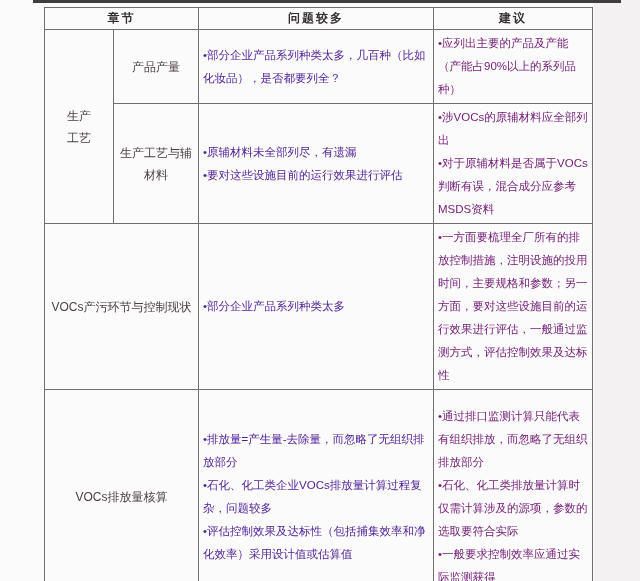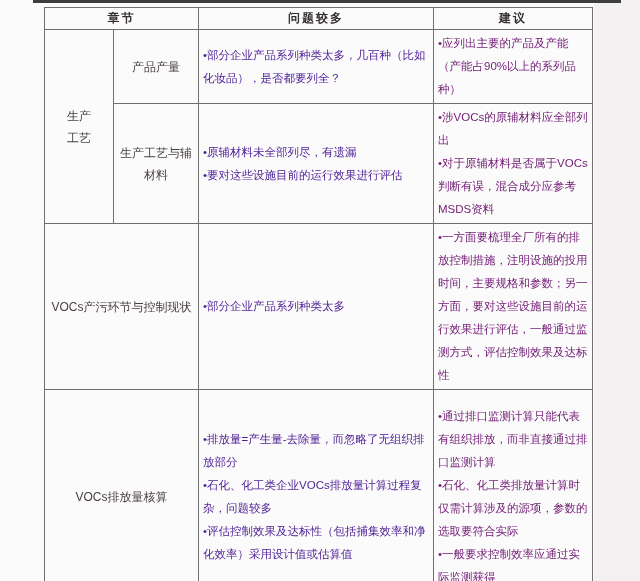--- a/index.html
+++ b/index.html
@@ -136,21 +136,21 @@
     </tr>
 
     <tr style="height:214px">
       <td class="grp" colspan="2">VOCs排放量核算</td>
       <td class="prob">
         <div class="li">•排放量=产生量-去除量，而忽略了无组织排放部分</div>
         <div class="li">•石化、化工类企业VOCs排放量计算过程复杂，问题较多</div>
         <div class="li">•评估控制效果及达标性（包括捕集效率和净化效率）采用设计值或估算值</div>
       </td>
       <td class="sugg">
-        <div class="li">•通过排口监测计算只能代表有组织排放，而非直接通过排口监测计算</div>
+        <div class="li">•通过排口监测计算只能代表有组织排放，而忽略了无组织排放部分</div>
         <div class="li">•石化、化工类排放量计算时仅需计算涉及的源项，参数的选取要符合实际</div>
         <div class="li">•一般要求控制效率应通过实际监测获得</div>
       </td>
     </tr>
 
   </tbody>
     </table>
 </div>
 
 </body></html>

